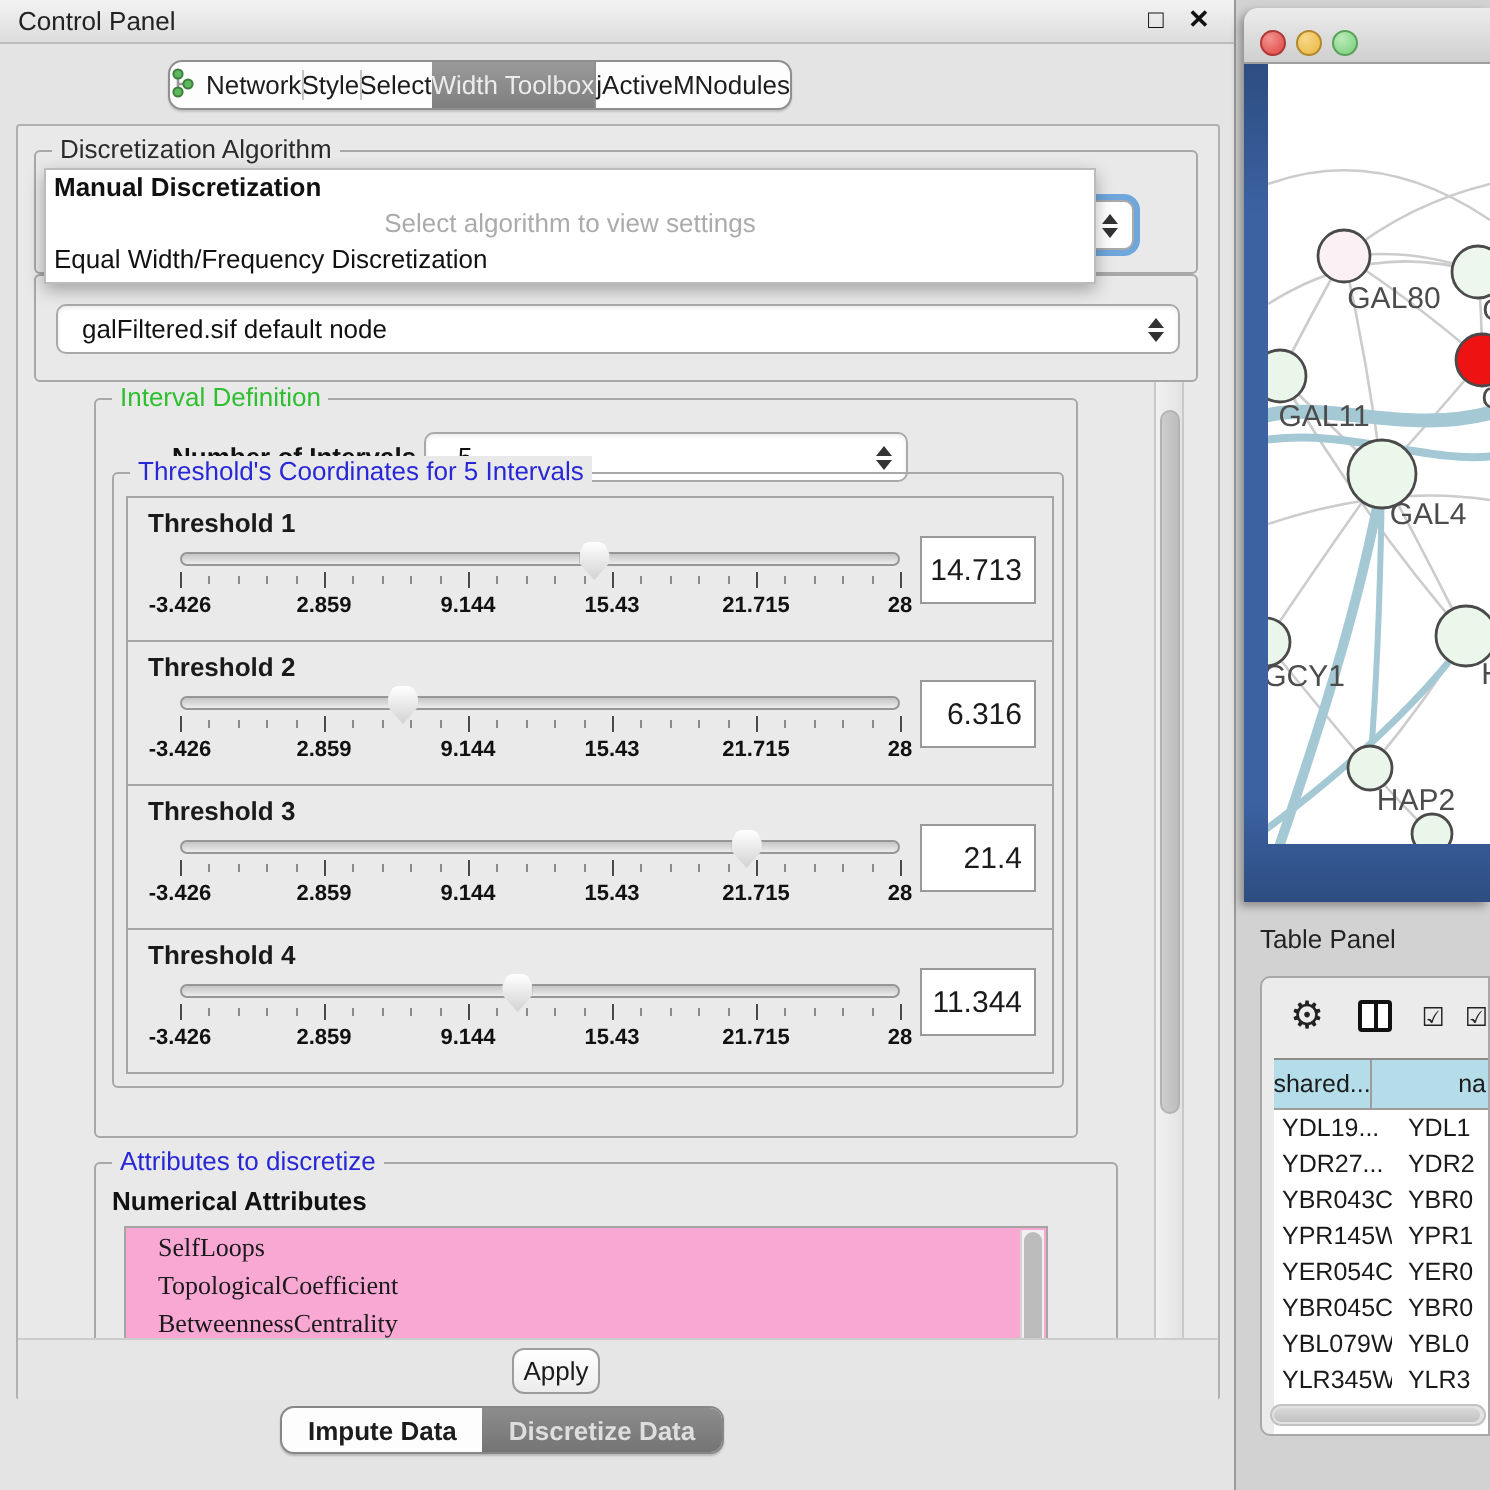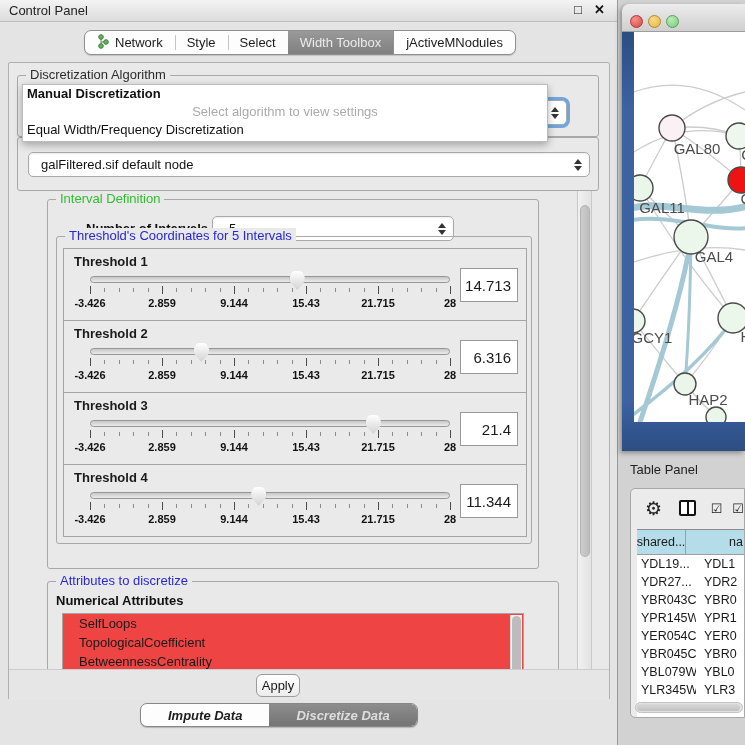--- a/index.html
+++ b/index.html
@@ -8,21 +8,21 @@
 
   
   .control-panel { position:absolute; left:0; top:0; width:618px; height:745px; background:#e4e4e4; border-right:1px solid #9a9a9a; }
   .cp-header { position:absolute; left:0; top:0; width:100%; height:22px; background:linear-gradient(#f3f3f3,#dcdcdc); border-bottom:1px solid #bdbdbd; }
   .cp-title { position:absolute; left:9px; top:3px; font-size:13px; color:#222; }
   .cp-float { position:absolute; left:574px; top:2px; font-size:13px; color:#111; cursor:default; }
   .cp-close { position:absolute; left:594px; top:2px; font-size:13px; font-weight:bold; color:#111; cursor:default; }
 
   
   .tabstrip { position:absolute; left:84px; top:30px; height:25px; display:flex; align-items:stretch; background:#fdfdfd; border:1px solid #8f8f8f; border-radius:7px; overflow:hidden; box-shadow:0 1px 1px rgba(0,0,0,.15); }
-  .tabseg { display:flex; align-items:center; padding:0 12px; font-size:13px; color:#1c1c1c; white-space:nowrap; position:relative; }
+  .tabseg { display:flex; align-items:center; padding:0 0; font-size:13px; color:#1c1c1c; white-space:nowrap; position:relative; }
   .tabseg.sep::before { content:""; position:absolute; left:0; top:4px; bottom:4px; width:1px; background:#c4c4c4; }
   .tabseg.selected { background:linear-gradient(#9a9a9a,#7f7f7f); color:#ececec; }
   .tabseg.boxed { border-left:1px solid #8f8f8f; }
   .net-icon { margin-right:6px; }
 
   .main-panel { position:absolute; left:8px; top:62px; width:602px; height:638px; background:#e9e9e9; border:1px solid #b0b0b0; border-radius:2px; }
 
   .group { position:absolute; border:1px solid #a8a8a8; border-radius:3px; }
   .group > .gtitle { position:absolute; top:-9px; left:8px; background:#e9e9e9; padding:0 4px; font-size:13px; white-space:nowrap; }
   .gtitle.green { color:#2ebf2e; }
@@ -61,31 +61,31 @@
   .ticks { position:relative; height:10px; margin-top:3px; }
   .ticks i { position:absolute; width:1px; background:#4a4a4a; }
   .ticks i.major { top:0; height:8px; }
   .ticks i.minor { top:2px; height:4px; background:#8a8a8a; }
   .tlabels { position:relative; height:13px; margin-top:1px; font-size:11px; font-weight:bold; color:#111; }
   .tlabels b { position:absolute; transform:translateX(-50%); white-space:nowrap; }
   .thr-value { position:absolute; right:8px; top:19px; width:58px; height:34px; background:#fff; border:1px solid #999;
                display:flex; align-items:center; justify-content:flex-end; padding-right:6px; font-size:15px; }
 
   
-  .listbox { position:absolute; background:#ef4444; border:1px solid #a5a5a5; overflow:hidden; }
+  .listbox { position:absolute; background:#f9a8d4; border:1px solid #a5a5a5; overflow:hidden;font-family:Liberation Serif, serif; }
   .listbox .litem { font-size:13px; line-height:19px; padding-left:16px; white-space:nowrap; }
   .list-scroll { position:absolute; right:1px; top:1px; bottom:1px; width:12px; background:#f0f0f0; border-left:1px solid #d5d5d5; }
   .list-scroll .thumb { position:absolute; left:1px; top:1px; width:9px; height:96%; background:#bcbcbc; border-radius:5px; }
 
   .apply-bar { position:absolute; left:0px; top:606px; width:600px; height:31px; background:#e6e6e6; border-top:1px solid #cccccc; }
   .apply-btn { position:absolute; left:247px; top:4px; width:44px; height:23px; background:linear-gradient(#ffffff,#ececec);
                border:1px solid #9c9c9c; border-radius:6px; font-size:13px; display:flex; align-items:center; justify-content:center; }
 
   .bottom-tabs { position:absolute; left:140px; top:703px; height:24px; display:flex; background:#fdfdfd; border:1px solid #878787; border-radius:7px; overflow:hidden; box-shadow:0 1px 1px rgba(0,0,0,.2); }
-  .bottom-tabs .tabseg { font-size:13px; font-weight:bold; padding:0 27px;font-style:italic; }
+  .bottom-tabs .tabseg { font-size:13px; font-weight:bold; padding:0 13px; }
   .bottom-tabs .tabseg.plain { font-weight:bold; }
   .bottom-tabs .tabseg.selected { background:linear-gradient(#8d8d8d,#747474); color:#dedede; }
   .bottom-tabs .tabseg.boxed { border-left:1px solid #878787; }
 
   
   .right-side { position:absolute; left:618px; top:0; width:127px; height:745px; background:#d2d2d2; }
   .net-window { position:absolute; left:4px; top:4px; width:123px; height:447px; border-radius:7px 0 0 0; overflow:hidden;
                 box-shadow:-2px 2px 5px rgba(0,0,0,.35); }
   .net-titlebar { position:absolute; left:0; top:0; width:100%; height:28px; background:linear-gradient(#ececec,#cfcfcf); border-bottom:1px solid #9e9e9e; border-radius:7px 0 0 0; }
   .tlight { position:absolute; top:11px; width:13px; height:13px; border-radius:50%; }

